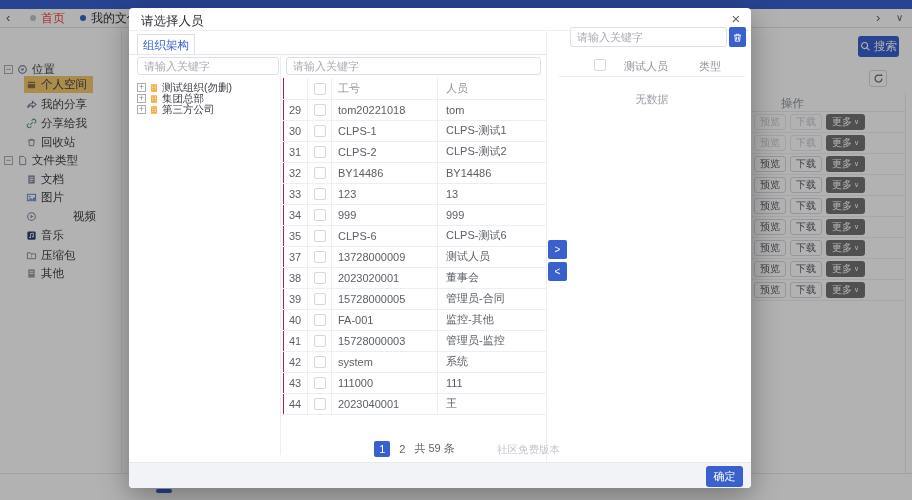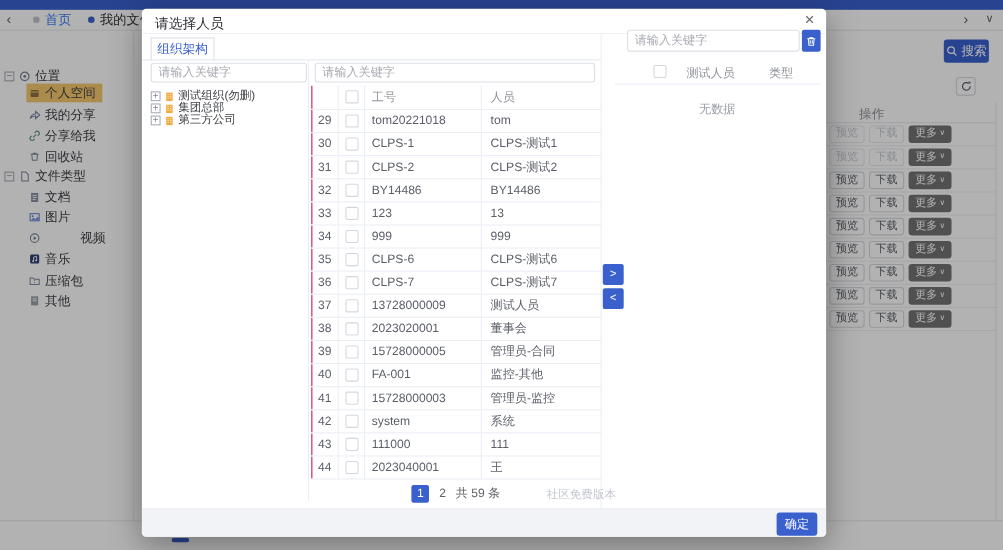--- a/index.html
+++ b/index.html
@@ -3,21 +3,21 @@
 <meta charset="utf-8">
 <style>
   * { margin:0; padding:0; box-sizing:border-box; }
   body { font-family:"Liberation Sans","DejaVu Sans",sans-serif; }
   .screen { position:relative; width:912px; height:500px; background:#fff; overflow:hidden; font-size:12px; color:#333; }
 
   
   .topbar { position:absolute; left:0; top:0; width:912px; height:9px; background:#3A60CE; }
   .tabstrip { position:absolute; left:0; top:9px; width:912px; height:19px; background:#fff; border-bottom:1px solid #e3e6ea; }
   .tabstrip .nav { position:absolute; top:1px; font-size:13px; color:#606266; cursor:pointer; }
-  .ts-tab { position:absolute; top:0; height:18px; display:flex; align-items:center; gap:5px; font-size:12px; color:#3b82f6; cursor:pointer; }
+  .ts-tab { position:absolute; top:0; height:18px; display:flex; align-items:center; gap:5px; font-size:12px; color:#ef4444; cursor:pointer; }
   .ts-tab .dot { width:6px; height:6px; border-radius:50%; background:#c0c4cc; }
   .ts-tab.active { color:#303133; }
   .ts-tab.active .dot { background:#3A60CE; }
 
   .sidebar { position:absolute; left:0; top:28px; width:122px; height:445px; background:#fff; border-right:1px solid #eceef1; }
   .sb-row { position:absolute; height:16px; display:flex; align-items:center; gap:4px; font-size:11.5px; color:#3c3f44; cursor:pointer; white-space:nowrap; }
   .sb-row .hl { background:#F6C96F; padding:1px 6px 1px 2px; display:flex; align-items:center; gap:4px; }
   .expander { width:9px; height:9px; border:1px solid #a9aeb6; color:#82878f; font-size:9px; line-height:7px; text-align:center; flex:0 0 auto; background:#fff; }
   .sb-ico { width:11px; height:11px; flex:0 0 auto; }
 
@@ -382,26 +382,20 @@
             <td>999</td>
             <td>999</td>
           </tr>
       <tr>
             <td class="c-idx">35</td>
             <td style="text-align:center; padding:0;"><span class="cbx"></span></td>
             <td>CLPS-6</td>
             <td>CLPS-测试6</td>
           </tr>
       <tr>
-            <td class="c-idx">36</td>
-            <td style="text-align:center; padding:0;"><span class="cbx"></span></td>
-            <td>CLPS-7</td>
-            <td>CLPS-测试7</td>
-          </tr>
-      <tr>
             <td class="c-idx">37</td>
             <td style="text-align:center; padding:0;"><span class="cbx"></span></td>
             <td>13728000009</td>
             <td>测试人员</td>
           </tr>
       <tr>
             <td class="c-idx">38</td>
             <td style="text-align:center; padding:0;"><span class="cbx"></span></td>
             <td>2023020001</td>
             <td>董事会</td>

